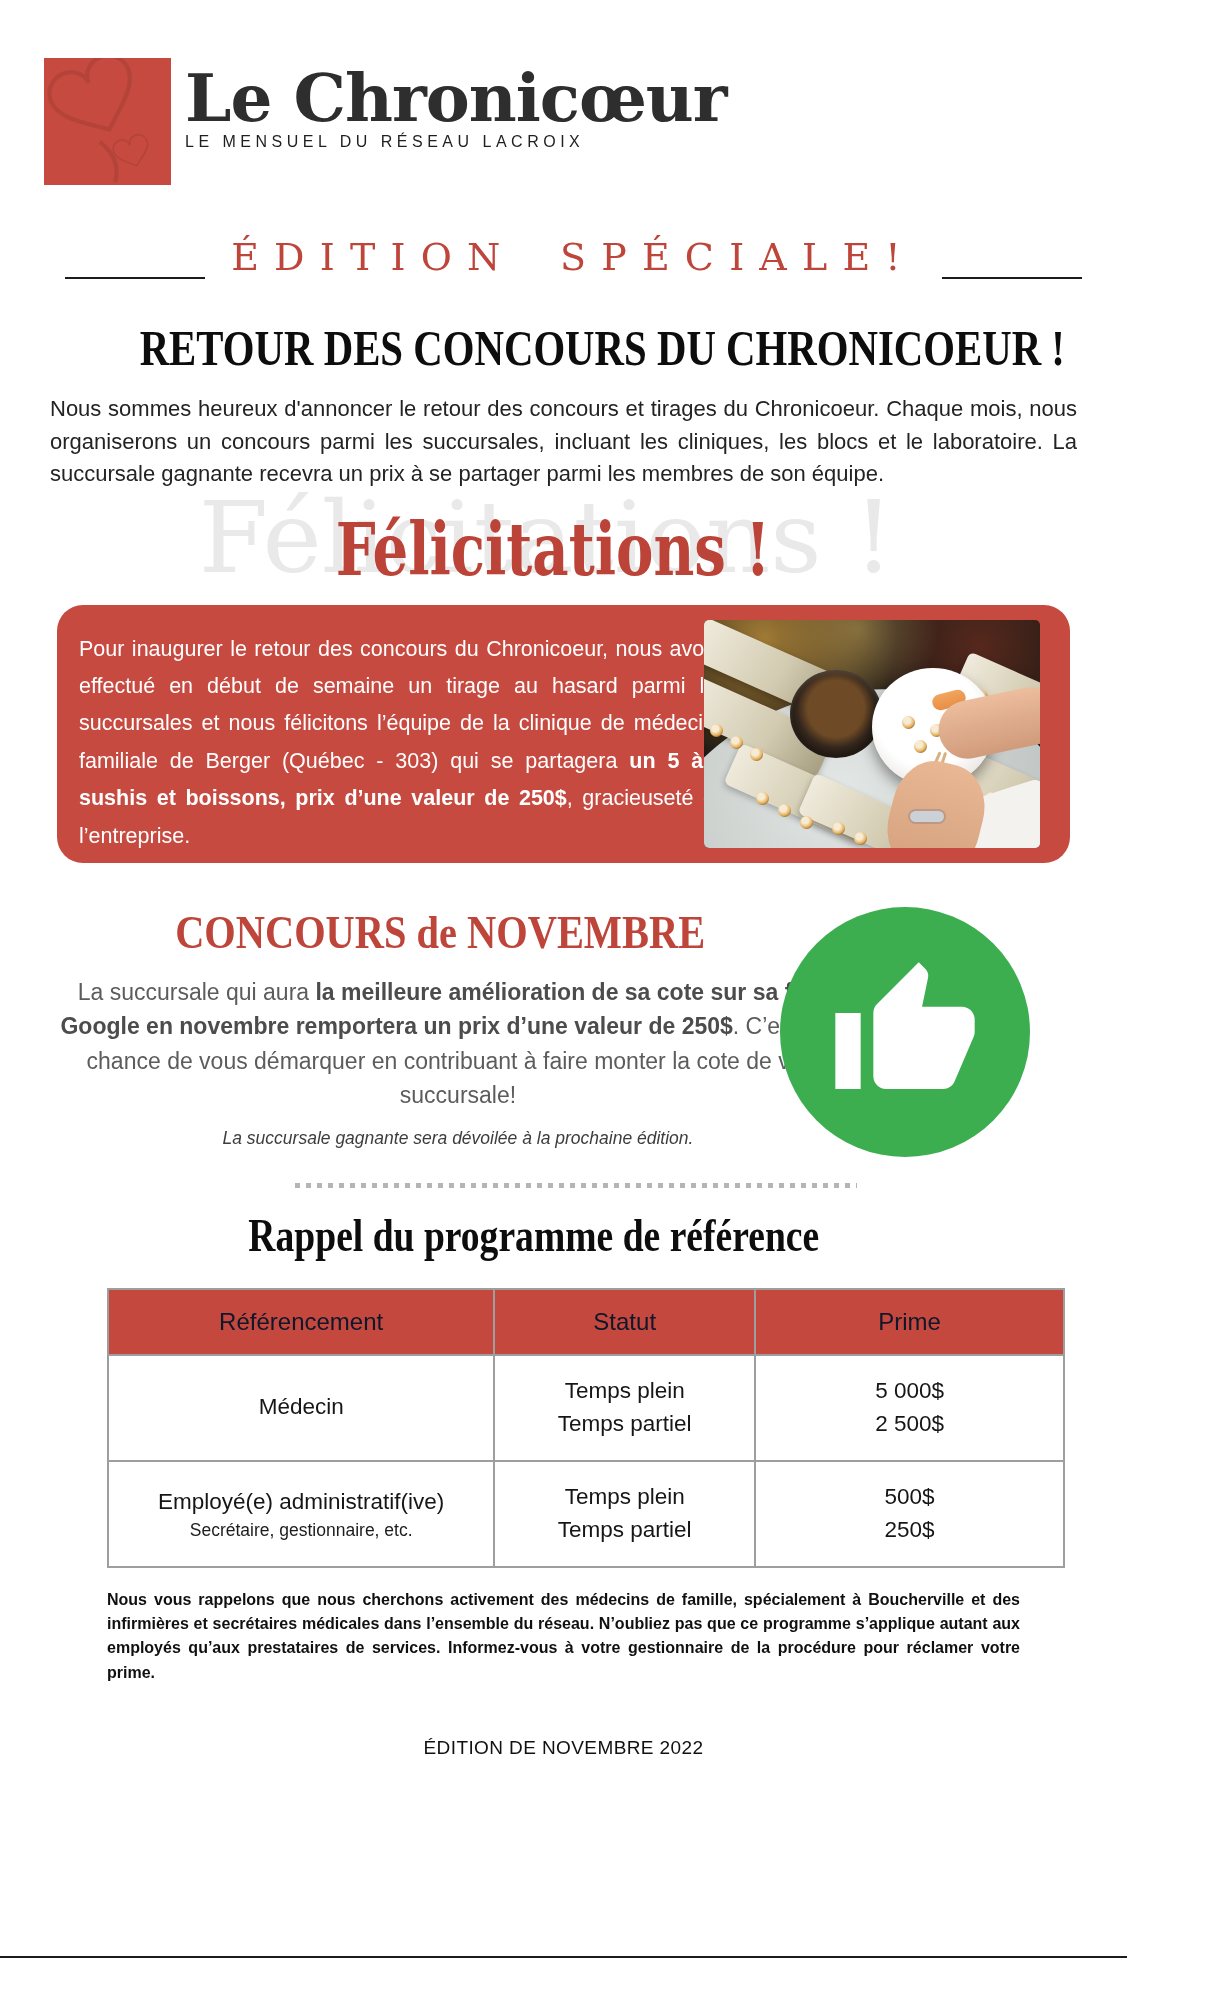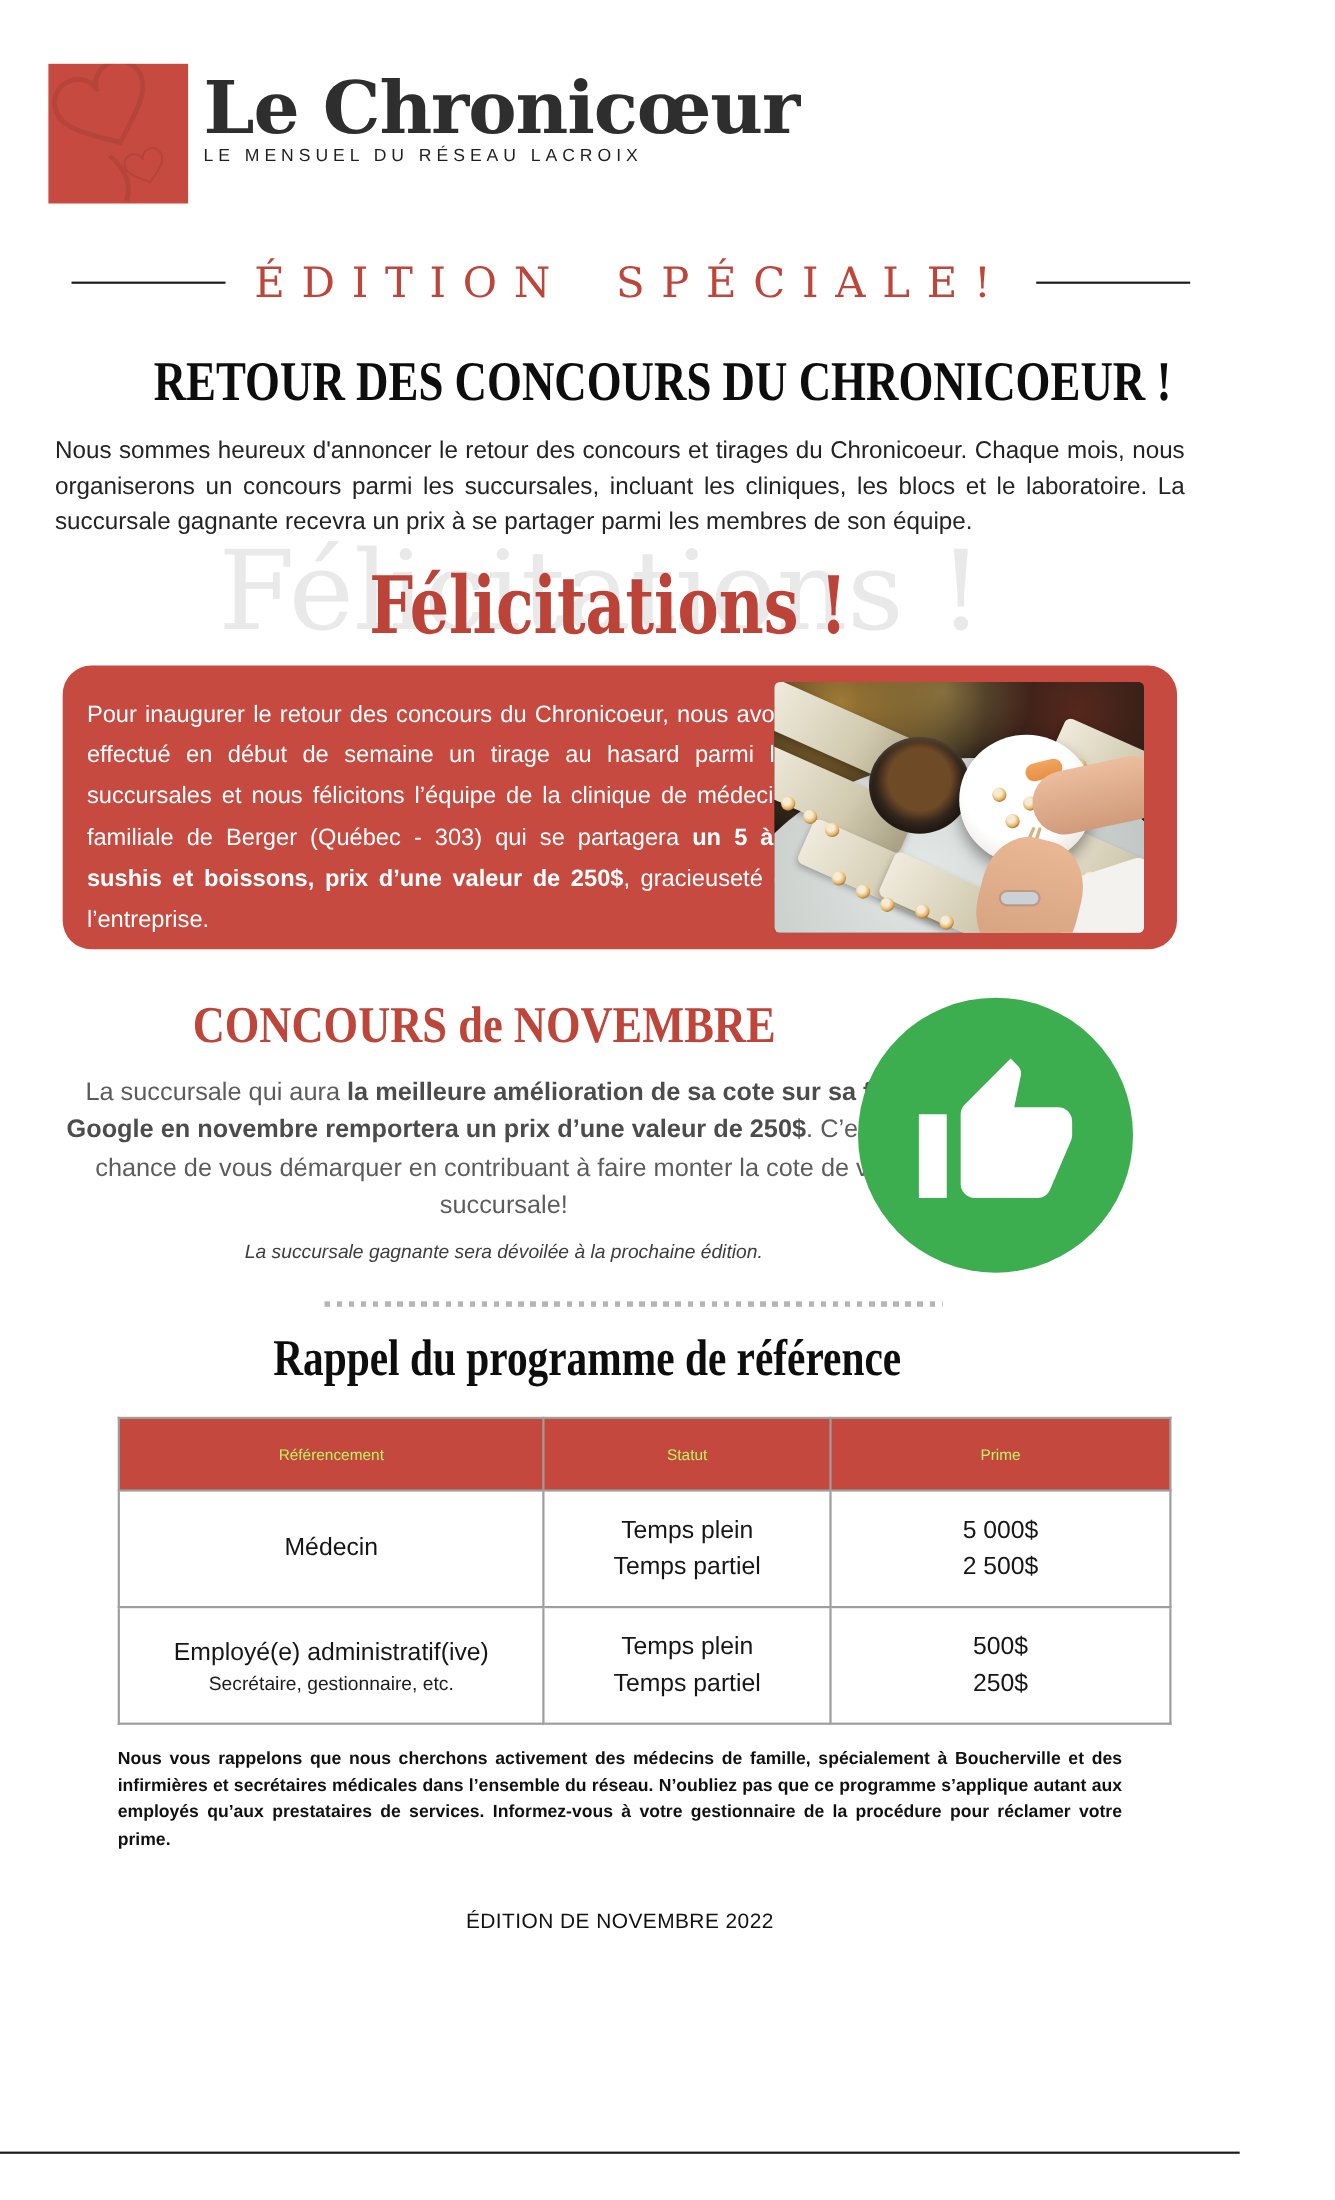--- a/index.html
+++ b/index.html
@@ -9,21 +9,21 @@
   
   .masthead{display:flex;align-items:flex-start;margin:58px 0 0 44px;}
   .logo{width:127px;height:127px;background:#C74A40;flex:0 0 auto;overflow:hidden;}
   .logo svg{width:100%;height:100%;display:block;}
   .masthead-text{margin-left:14px;padding-top:6px;}
   .brand{margin:0;font-family:"DejaVu Serif","Liberation Serif",serif;font-weight:700;
          font-size:66px;line-height:1.05;color:#2e2e2e;letter-spacing:-1px;}
   .tagline{margin-top:0;font-size:16px;letter-spacing:4.5px;color:#1f1f1f;}
 
   
-  .edition-banner{display:flex;align-items:center;justify-content:center;gap:26px;margin-top:50px;padding-left:20px;}
+  .edition-banner{display:flex;align-items:flex-end;justify-content:center;gap:26px;margin-top:50px;padding-left:20px;}
   .rule{display:block;width:140px;height:2px;background:#1c1c1c;}
   .edition-label{font-family:"DejaVu Serif","Liberation Serif",serif;font-size:38px;color:#BE453A;
                  letter-spacing:.40em;word-spacing:.45em;white-space:nowrap;}
 
   
   .retour-title{margin:40px 0 0;text-align:center;color:#0d0d0d;padding-left:24px;}
   .retour-title .squeeze{display:inline-block;transform:scaleX(.80);transform-origin:center;
         font-family:"Liberation Serif","DejaVu Serif",serif;font-weight:700;font-size:51px;white-space:nowrap;}
   .intro-body{margin:16px 50px 0;font-size:22px;line-height:1.48;text-align:justify;color:#232323;}
 
@@ -92,21 +92,21 @@
   .nov-note{margin:15px 0 0 56px;width:804px;font-size:17.5px;font-style:italic;text-align:center;color:#3d3d3d;}
 
   
   .dotted-divider{margin:26px 0 0 295px;width:562px;height:5px;
      background:repeating-linear-gradient(90deg,#b5b5b5 0 5px,transparent 5px 11px);}
   .rappel-title{margin:20px 0 0;text-align:center;color:#0d0d0d;}
   .rappel-title .squeeze{display:inline-block;transform:scaleX(.80);transform-origin:center;margin-right:60px;
      font-family:"Liberation Serif","DejaVu Serif",serif;font-weight:700;font-size:47px;white-space:nowrap;}
   .ref-table{margin:26px 0 0 107px;width:958px;border-collapse:collapse;table-layout:fixed;}
   .ref-table th,.ref-table td{border:2px solid #9e9e9e;text-align:center;vertical-align:middle;}
-  .ref-table th{background:#C4483E;color:#bef264;font-weight:400;font-size:14px;height:62px;}
+  .ref-table th{background:#C4483E;color:#0f172a;font-weight:400;font-size:24px;height:62px;}
   .col1{width:40.5%;} .col2{width:27.2%;} .col3{width:32.3%;}
   .ref-table td{height:102px;font-size:22.5px;color:#161616;}
   .cell-line{line-height:1.45;}
   .cat-note{font-size:17.5px;margin-top:2px;color:#1c1c1c;}
   .cat-note:empty{display:none;}
 
   .footnote{margin:20px 107px 15px;font-size:16px;font-weight:700;line-height:1.52;text-align:justify;color:#101010;}
 
   .edition-footer{margin-top:52px;text-align:center;font-size:19px;letter-spacing:.4px;color:#111;}
   .bottom-rule{position:absolute;left:0;top:1956px;width:1214px;height:2px;background:#1c1c1c;}

